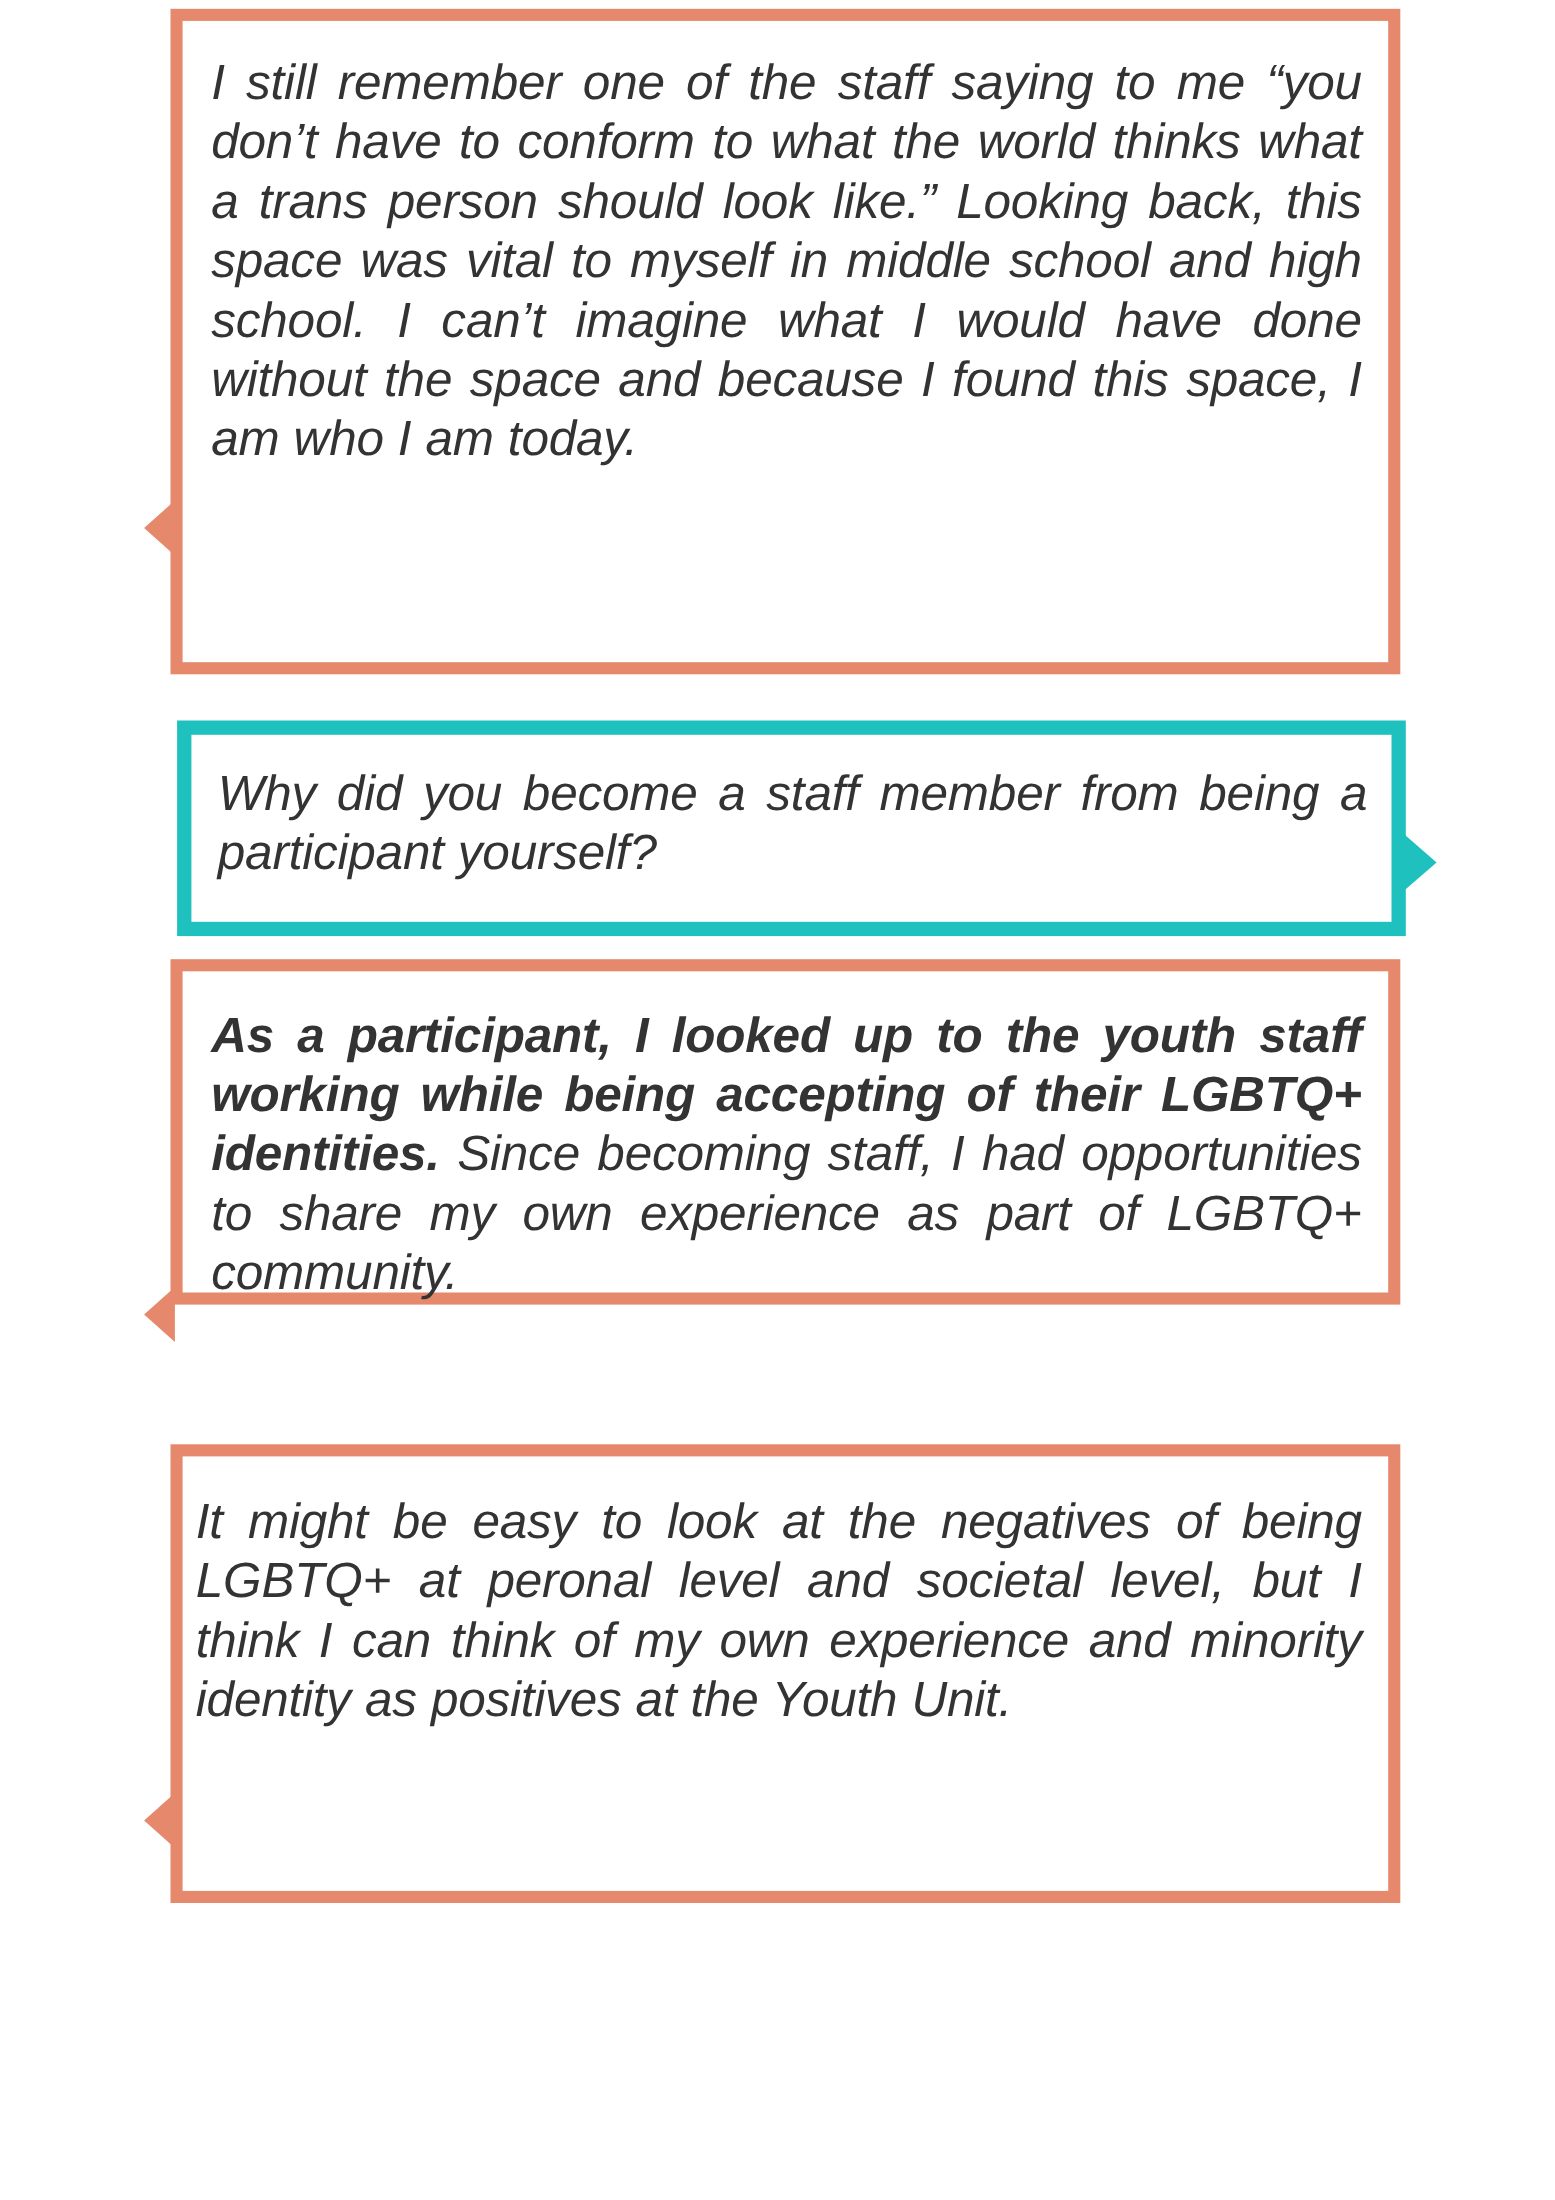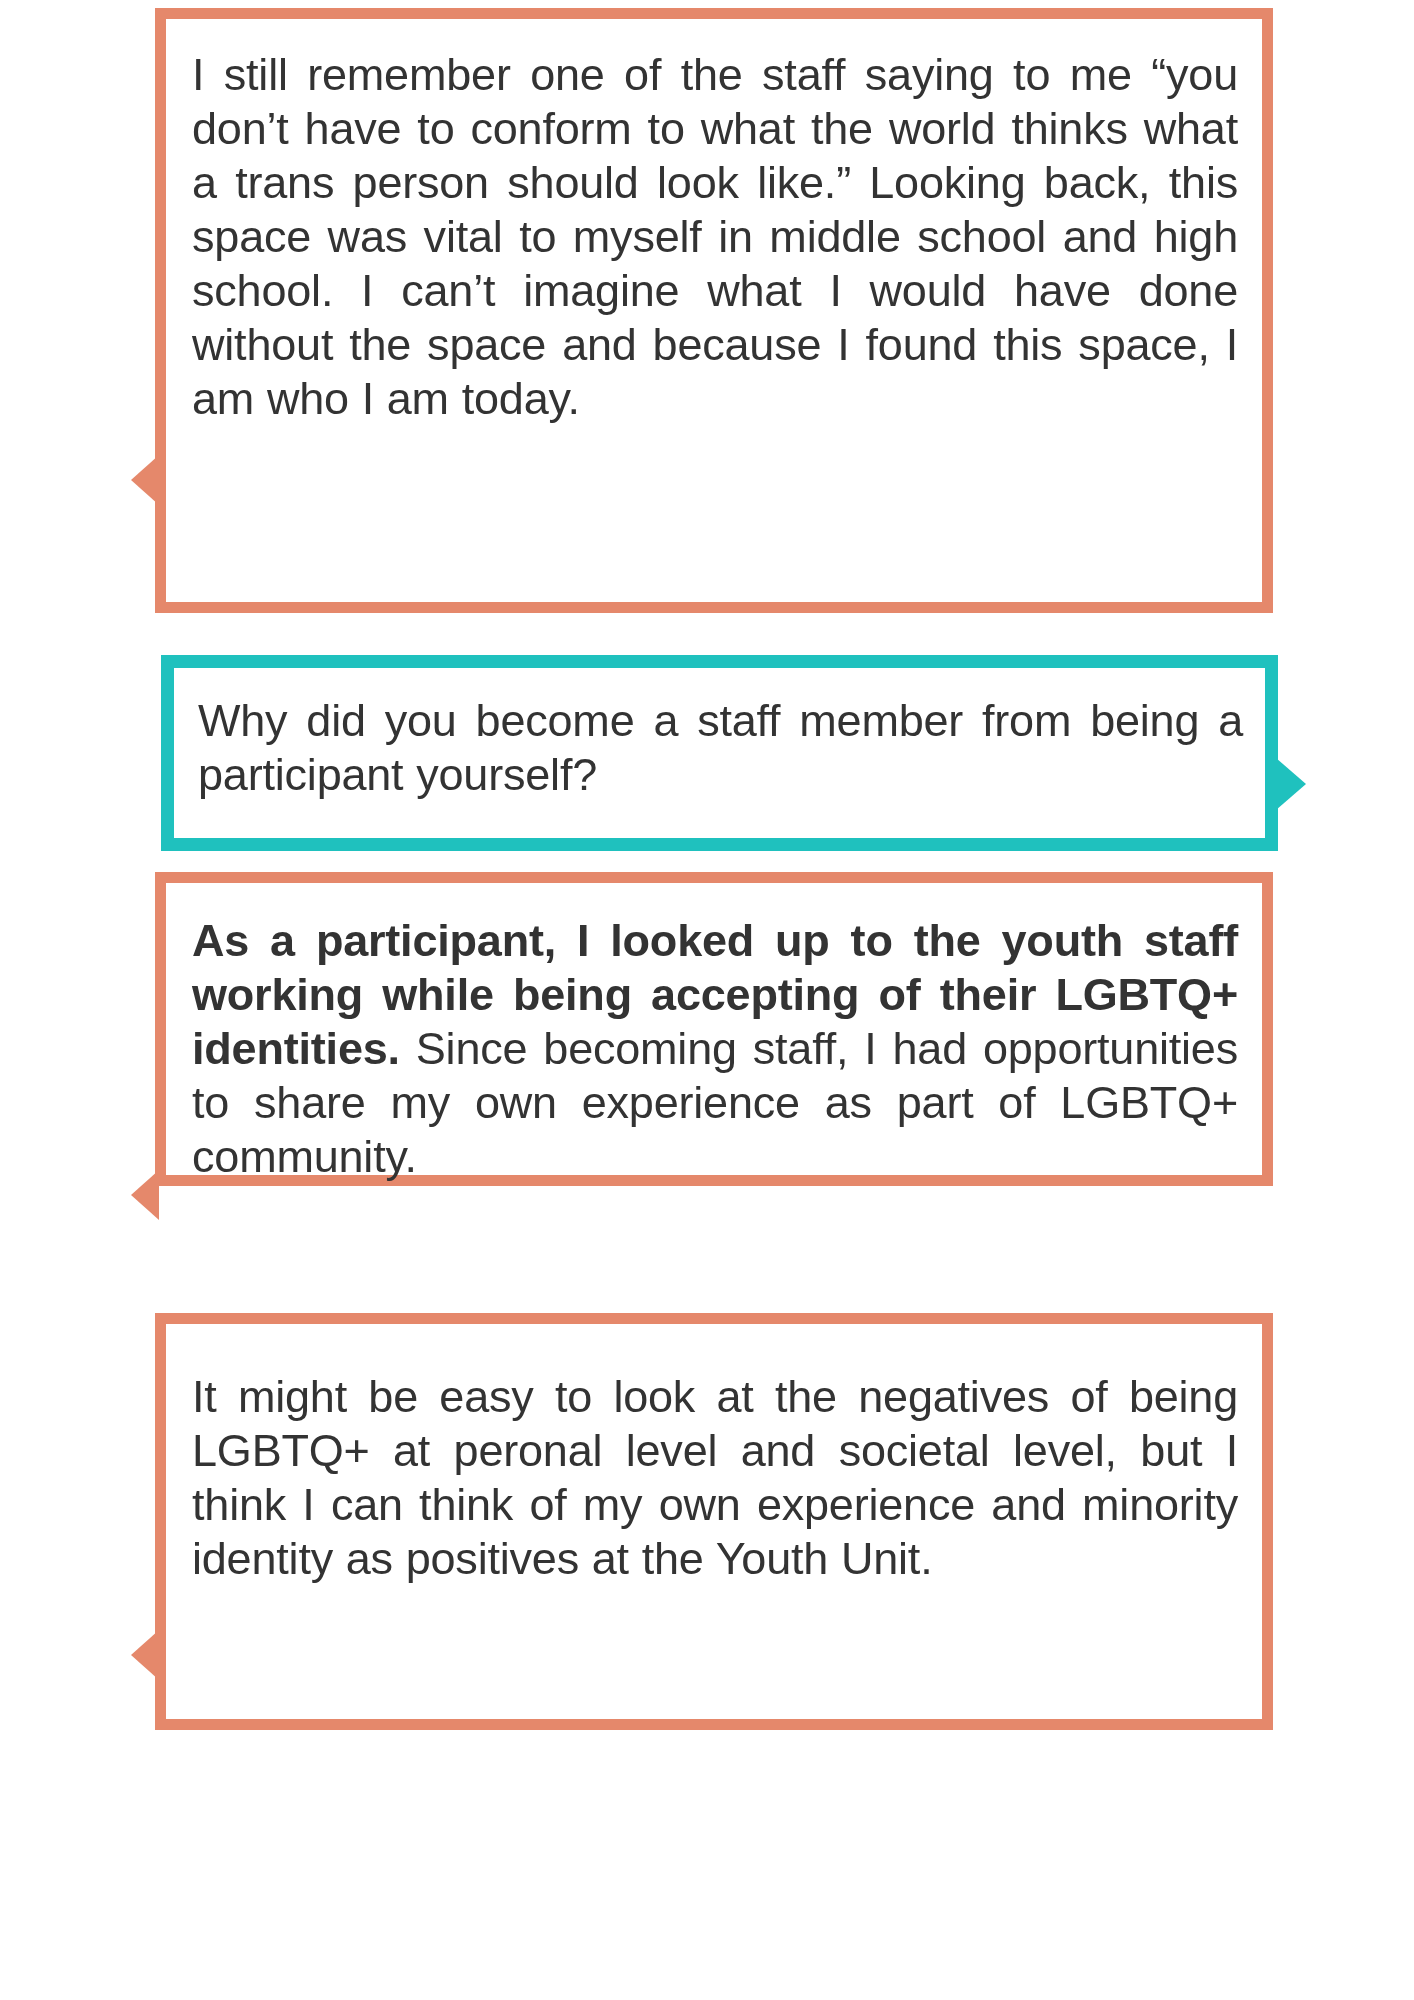--- a/index.html
+++ b/index.html
@@ -47,21 +47,21 @@
     margin: 0;
     color: #333333;
     font-size: 45px;
     line-height: 1.20;
     text-align: justify;
     text-justify: inter-word;
     font-stretch: condensed;
     letter-spacing: -0.2px;
     word-spacing: 0.5px;
   }
-  .quote-text:last-child { text-align-last: left; }
+  .quote-text:last-child { text-align-last: left; font-style: italic; }
 
   .quote-text b,
   .quote-text .bold {
     font-weight: bold;
   }
 
   
   .tail {
     position: absolute;
     width: 0;
@@ -85,21 +85,21 @@
 
   #box-question-1 { left: 161px; top: 655px; width: 1117px; height: 196px; }
   #box-question-1 .callout-body { padding: 26px 22px 16px 24px; }
   #tail-question-1 { left: 1276px; top: 758px; }
 
   #box-quote-2 { left: 155px; top: 872px;  width: 1118px; height: 314px; }
   #box-quote-2 .callout-body { padding: 31px 24px 20px 26px; }
   #tail-quote-2 { left: 131px; top: 1170px; }
 
   #box-quote-3 { left: 155px; top: 1313px; width: 1118px; height: 417px; }
-  #box-quote-3 .callout-body { padding: 32px 24px 20px 26px; margin-top: 14px; }
+  #box-quote-3 .callout-body { padding: 32px 24px 20px 12px; }
   #tail-quote-3 { left: 131px; top: 1630px; }
 </style>
 </head>
 <body>
 
 <div class="stage">
 
   <div class="callout orange" id="box-quote-1">
     <div class="callout-body">
       <p class="quote-text">I still remember one of the staff saying to me “you don’t have to conform to what the world thinks what a trans person should look like.” Looking back, this space was vital to myself in middle school and high school. I can’t imagine what I would have done without the space and because I found this space, I am who I am today.</p>

